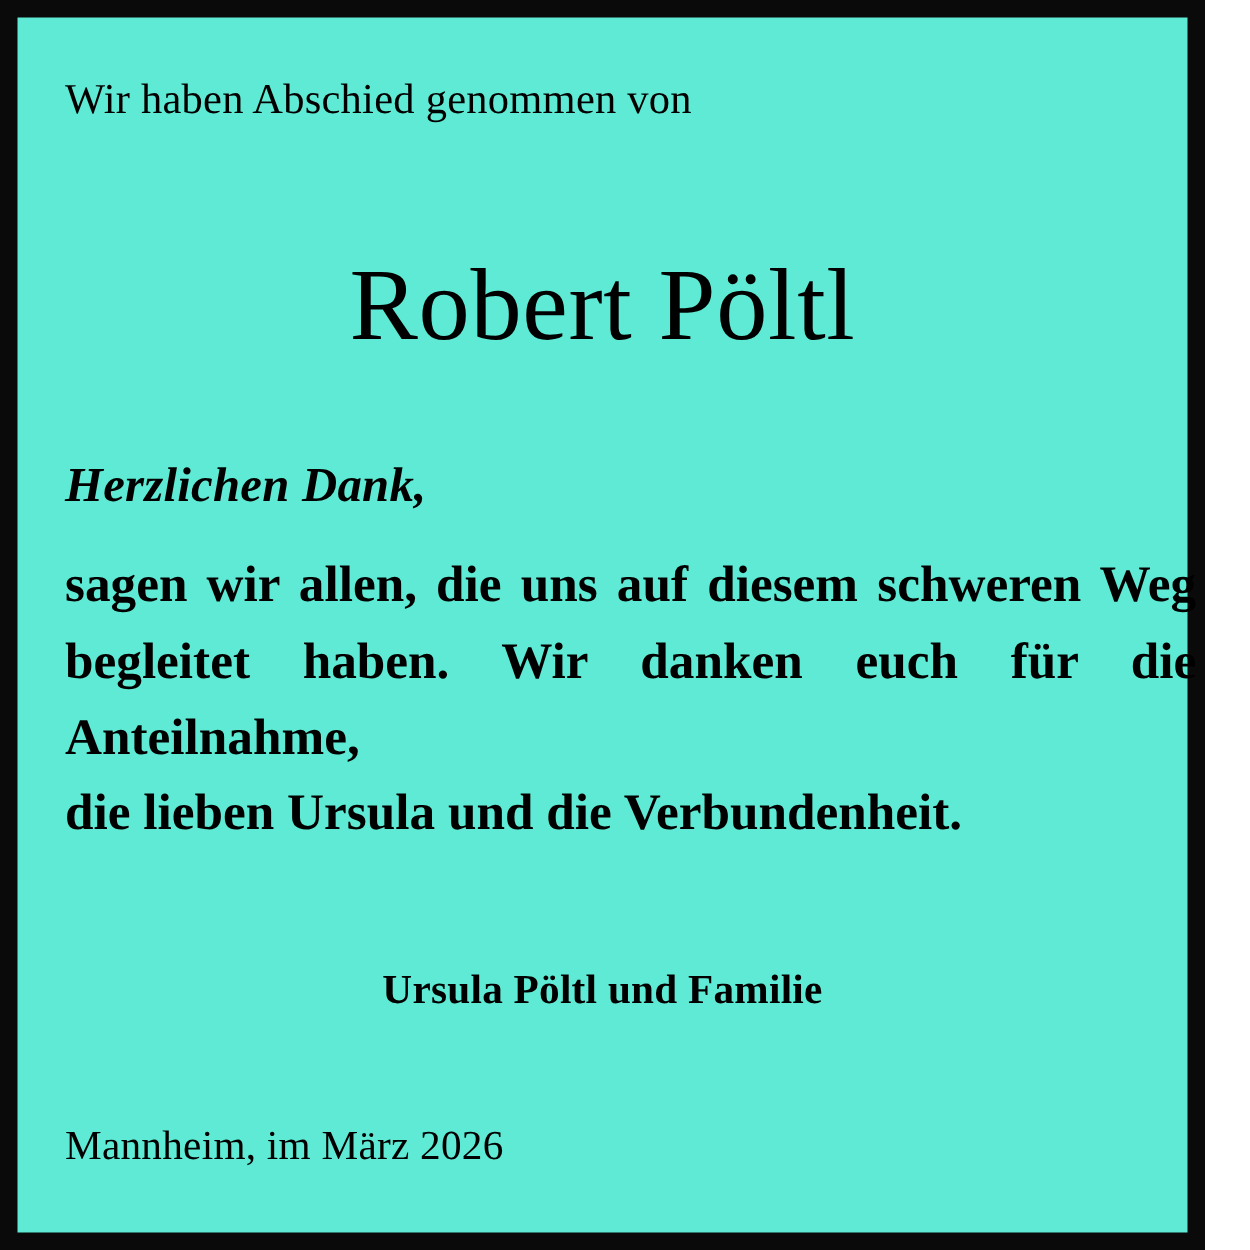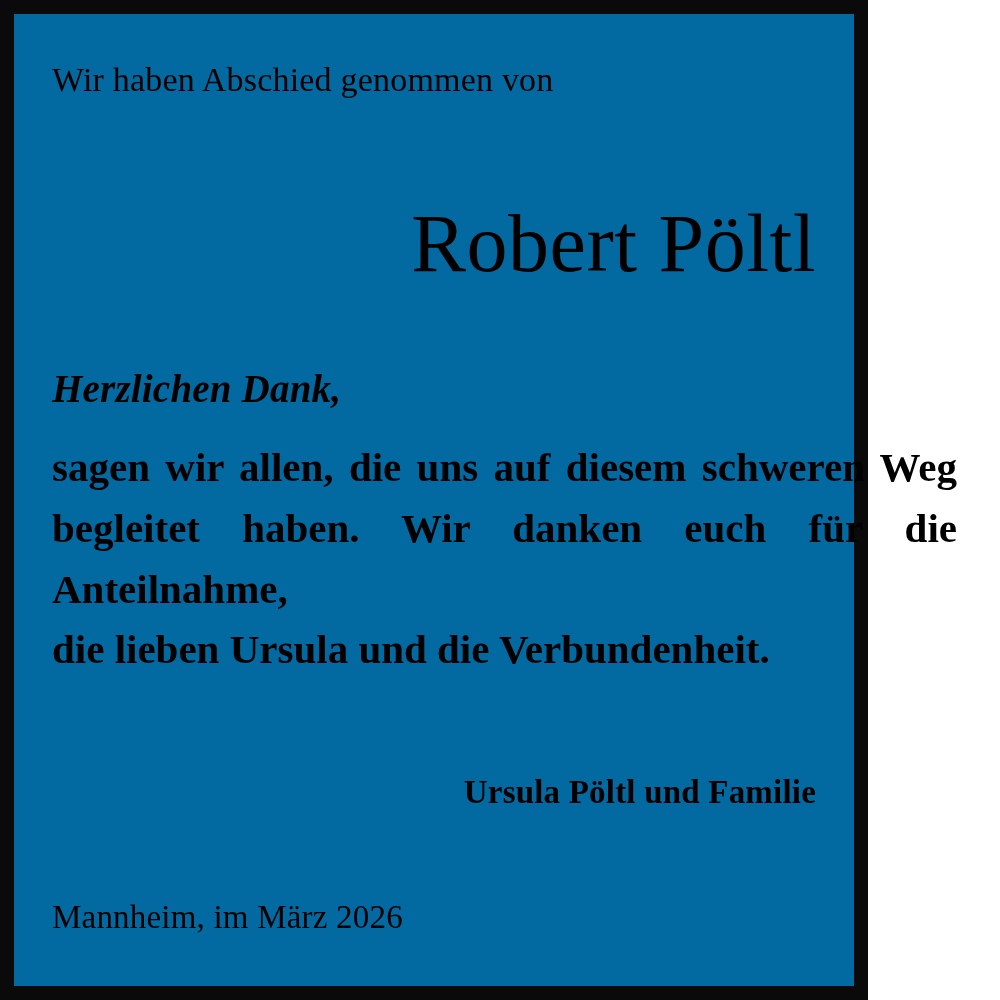--- a/index.html
+++ b/index.html
@@ -9,35 +9,35 @@
   }
   body {
     width: 1000px;
     height: 1000px;
     font-family: "Liberation Serif", serif;
     color: #000000;
     overflow: hidden;
   }
   .notice {
     box-sizing: border-box;
-    width: 868px;
+    width: 964px;
     height: 1000px;
     border: 14px solid #0a0a0a;
-    background: #0369a1;
+    background: #5eead4;
     padding: 40px 38px 24px 38px;
     position: relative;
   }
   .intro {
     font-size: 34px;
     line-height: 1.15;
     letter-spacing: 0.2px;
     margin-top: 6px;
   }
   .name-block {
-    text-align: right;
+    text-align: center;
     margin-top: 102px;
     font-family: Liberation Serif, serif;
   }
   .name {
     font-size: 82px;
     line-height: 1.05;
     letter-spacing: 0.5px;
   }
   .thanks-heading {
     font-size: 39px;
@@ -52,21 +52,21 @@
     margin-top: 26px;
     text-align: justify;
     width: 905px;
     font-weight: bold;
   }
   .body-text .last-line {
     display: block;
     text-align: left;
   }
   .signature {
-    text-align: right;
+    text-align: center;
     font-size: 33px;
     font-weight: bold;
     margin-top: 94px;
     letter-spacing: 0.2px;
   }
   .place-date {
     font-size: 33px;
     margin-top: 88px;
     letter-spacing: 0.2px;
   }

